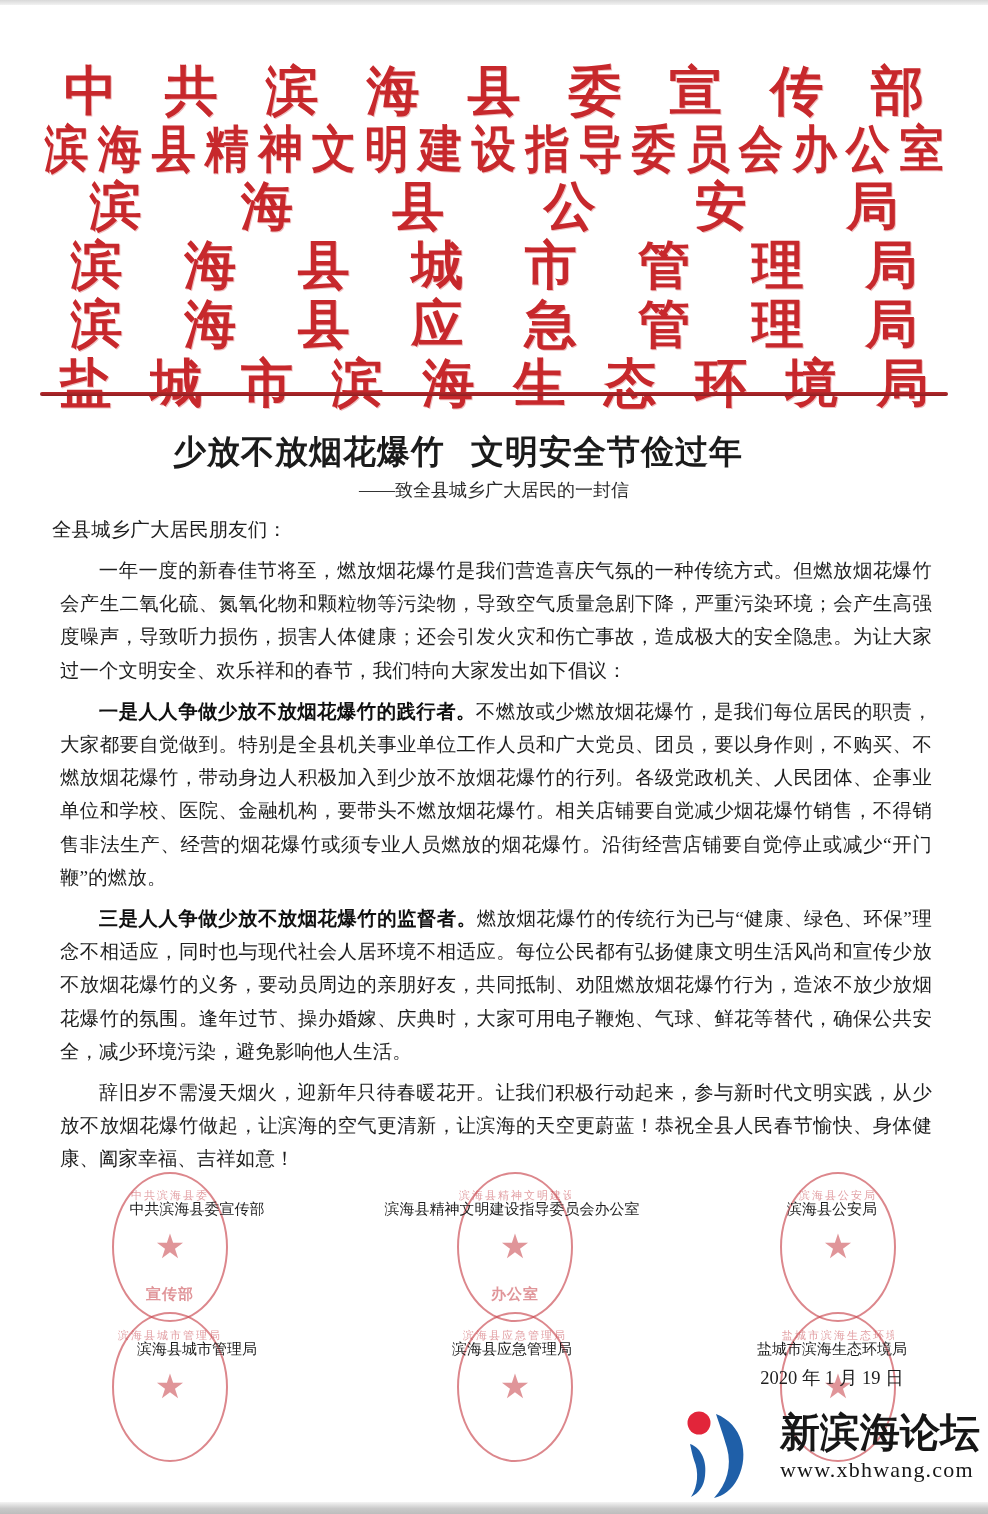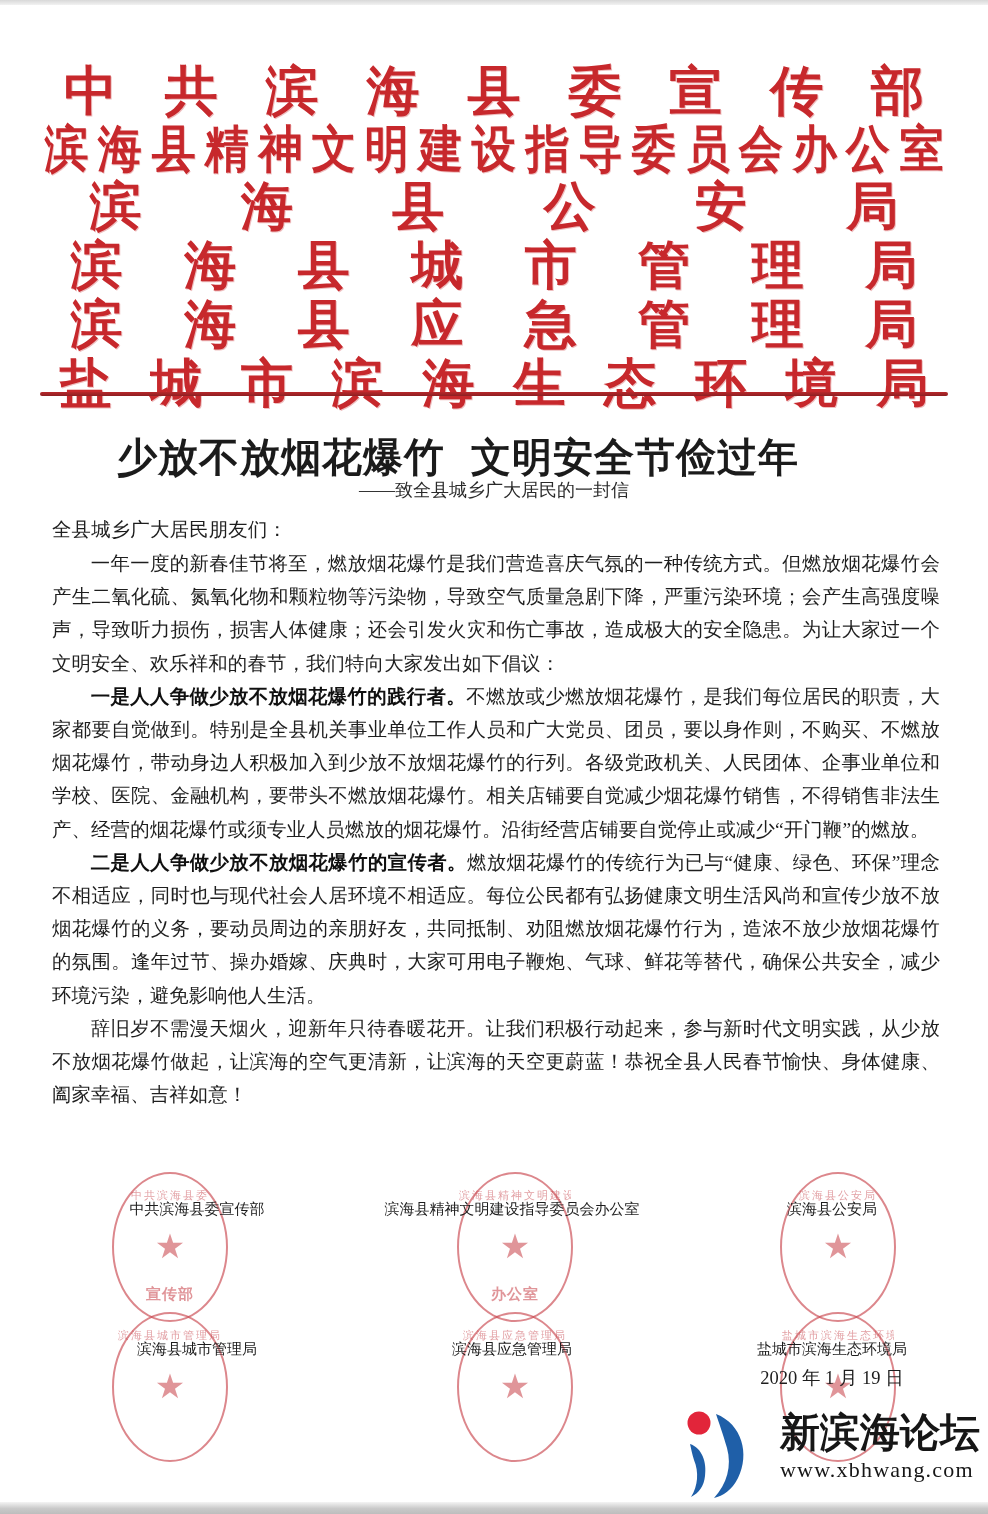--- a/index.html
+++ b/index.html
@@ -75,21 +75,21 @@
     background: linear-gradient(to bottom, #b8282b, #8d1f22);
     border-radius: 2px;
   }
 
   
   .doc-title {
     position: absolute;
     left: 0; top: 430px;
     width: 916px;
     text-align: center;
-    font-size: 40px;
+    font-size: 33px;
     font-weight: bold;
     color: #1b1b1b;
     letter-spacing: 1px;
     font-family: "Liberation Serif", "DejaVu Serif", serif;
   }
   .doc-title .gap { display: inline-block; width: 26px; }
   .doc-subtitle {
     position: absolute;
     left: 0; top: 478px;
     width: 988px;
@@ -110,21 +110,21 @@
     font-size: 19.4px;
     line-height: 33px;
     color: #1e1e1e;
     margin: 0 0 1px 0;
     letter-spacing: 0.2px;
   }
   p.para {
     font-size: 19.4px;
     line-height: 33.2px;
     color: #1e1e1e;
-    margin: 0;
+    margin: 8px;
     text-align: justify;
     text-justify: inter-character;
     text-indent: 2em;
     letter-spacing: 0.15px;
   }
   p.para b {
     font-weight: bold;
     color: #101010;
   }
 
@@ -325,21 +325,21 @@
   <div class="doc-title">
     <span>少放不放烟花爆竹</span><span class="gap"></span><span>文明安全节俭过年</span>
   </div>
   <div class="doc-subtitle">——致全县城乡广大居民的一封信</div>
 
   <div class="body-wrap">
     <div class="salutation">全县城乡广大居民朋友们：</div>
     <div id="paragraphs">
         <p class="para"><span>一年一度的新春佳节将至，燃放烟花爆竹是我们营造喜庆气氛的一种传统方式。但燃放烟花爆竹会产生二氧化硫、氮氧化物和颗粒物等污染物，导致空气质量急剧下降，严重污染环境；会产生高强度噪声，导致听力损伤，损害人体健康；还会引发火灾和伤亡事故，造成极大的安全隐患。为让大家过一个文明安全、欢乐祥和的春节，我们特向大家发出如下倡议：</span></p>
         <p class="para"><b>一是人人争做少放不放烟花爆竹的践行者。</b><span>不燃放或少燃放烟花爆竹，是我们每位居民的职责，大家都要自觉做到。特别是全县机关事业单位工作人员和广大党员、团员，要以身作则，不购买、不燃放烟花爆竹，带动身边人积极加入到少放不放烟花爆竹的行列。各级党政机关、人民团体、企事业单位和学校、医院、金融机构，要带头不燃放烟花爆竹。相关店铺要自觉减少烟花爆竹销售，不得销售非法生产、经营的烟花爆竹或须专业人员燃放的烟花爆竹。沿街经营店铺要自觉停止或减少“开门鞭”的燃放。</span></p>
-        <p class="para"><b>二是人人争做少放不放烟花爆竹的宣传者。</b><span>燃放烟花爆竹的传统行为已与“健康、绿色、环保”理念不相适应，同时也与现代社会人居环境不相适应。每位公民都有弘扬健康文明生活风尚和宣传少放不放烟花爆竹的义务，要动员周边的亲朋好友，共同抵制、劝阻燃放烟花爆竹行为，造浓不放少放烟花爆竹的氛围。逢年过节、操办婚嫁、庆典时，大家可用电子鞭炮、气球、鲜花等替代，确保公共安全，减少环境污染，避免影响他人生活。</span></p>
+        <p class="para"><b>三是人人争做少放不放烟花爆竹的监督者。</b><span>燃放烟花爆竹的传统行为已与“健康、绿色、环保”理念不相适应，同时也与现代社会人居环境不相适应。每位公民都有弘扬健康文明生活风尚和宣传少放不放烟花爆竹的义务，要动员周边的亲朋好友，共同抵制、劝阻燃放烟花爆竹行为，造浓不放少放烟花爆竹的氛围。逢年过节、操办婚嫁、庆典时，大家可用电子鞭炮、气球、鲜花等替代，确保公共安全，减少环境污染，避免影响他人生活。</span></p>
         <p class="para"><span>辞旧岁不需漫天烟火，迎新年只待春暖花开。让我们积极行动起来，参与新时代文明实践，从少放不放烟花爆竹做起，让滨海的空气更清新，让滨海的天空更蔚蓝！恭祝全县人民春节愉快、身体健康、阖家幸福、吉祥如意！</span></p>
       </div>
   </div>
 
   <div class="sig-block">
     <div class="sig-row" id="sig-row-0">
         <div class="sig-cell" style="left: 0px; width: 290px; top: 30px;">
           <div class="seal" style="left: 60px; top: -28px;">
             <div class="seal-arc">中共滨海县委</div>
             <div class="seal-star">★</div>

